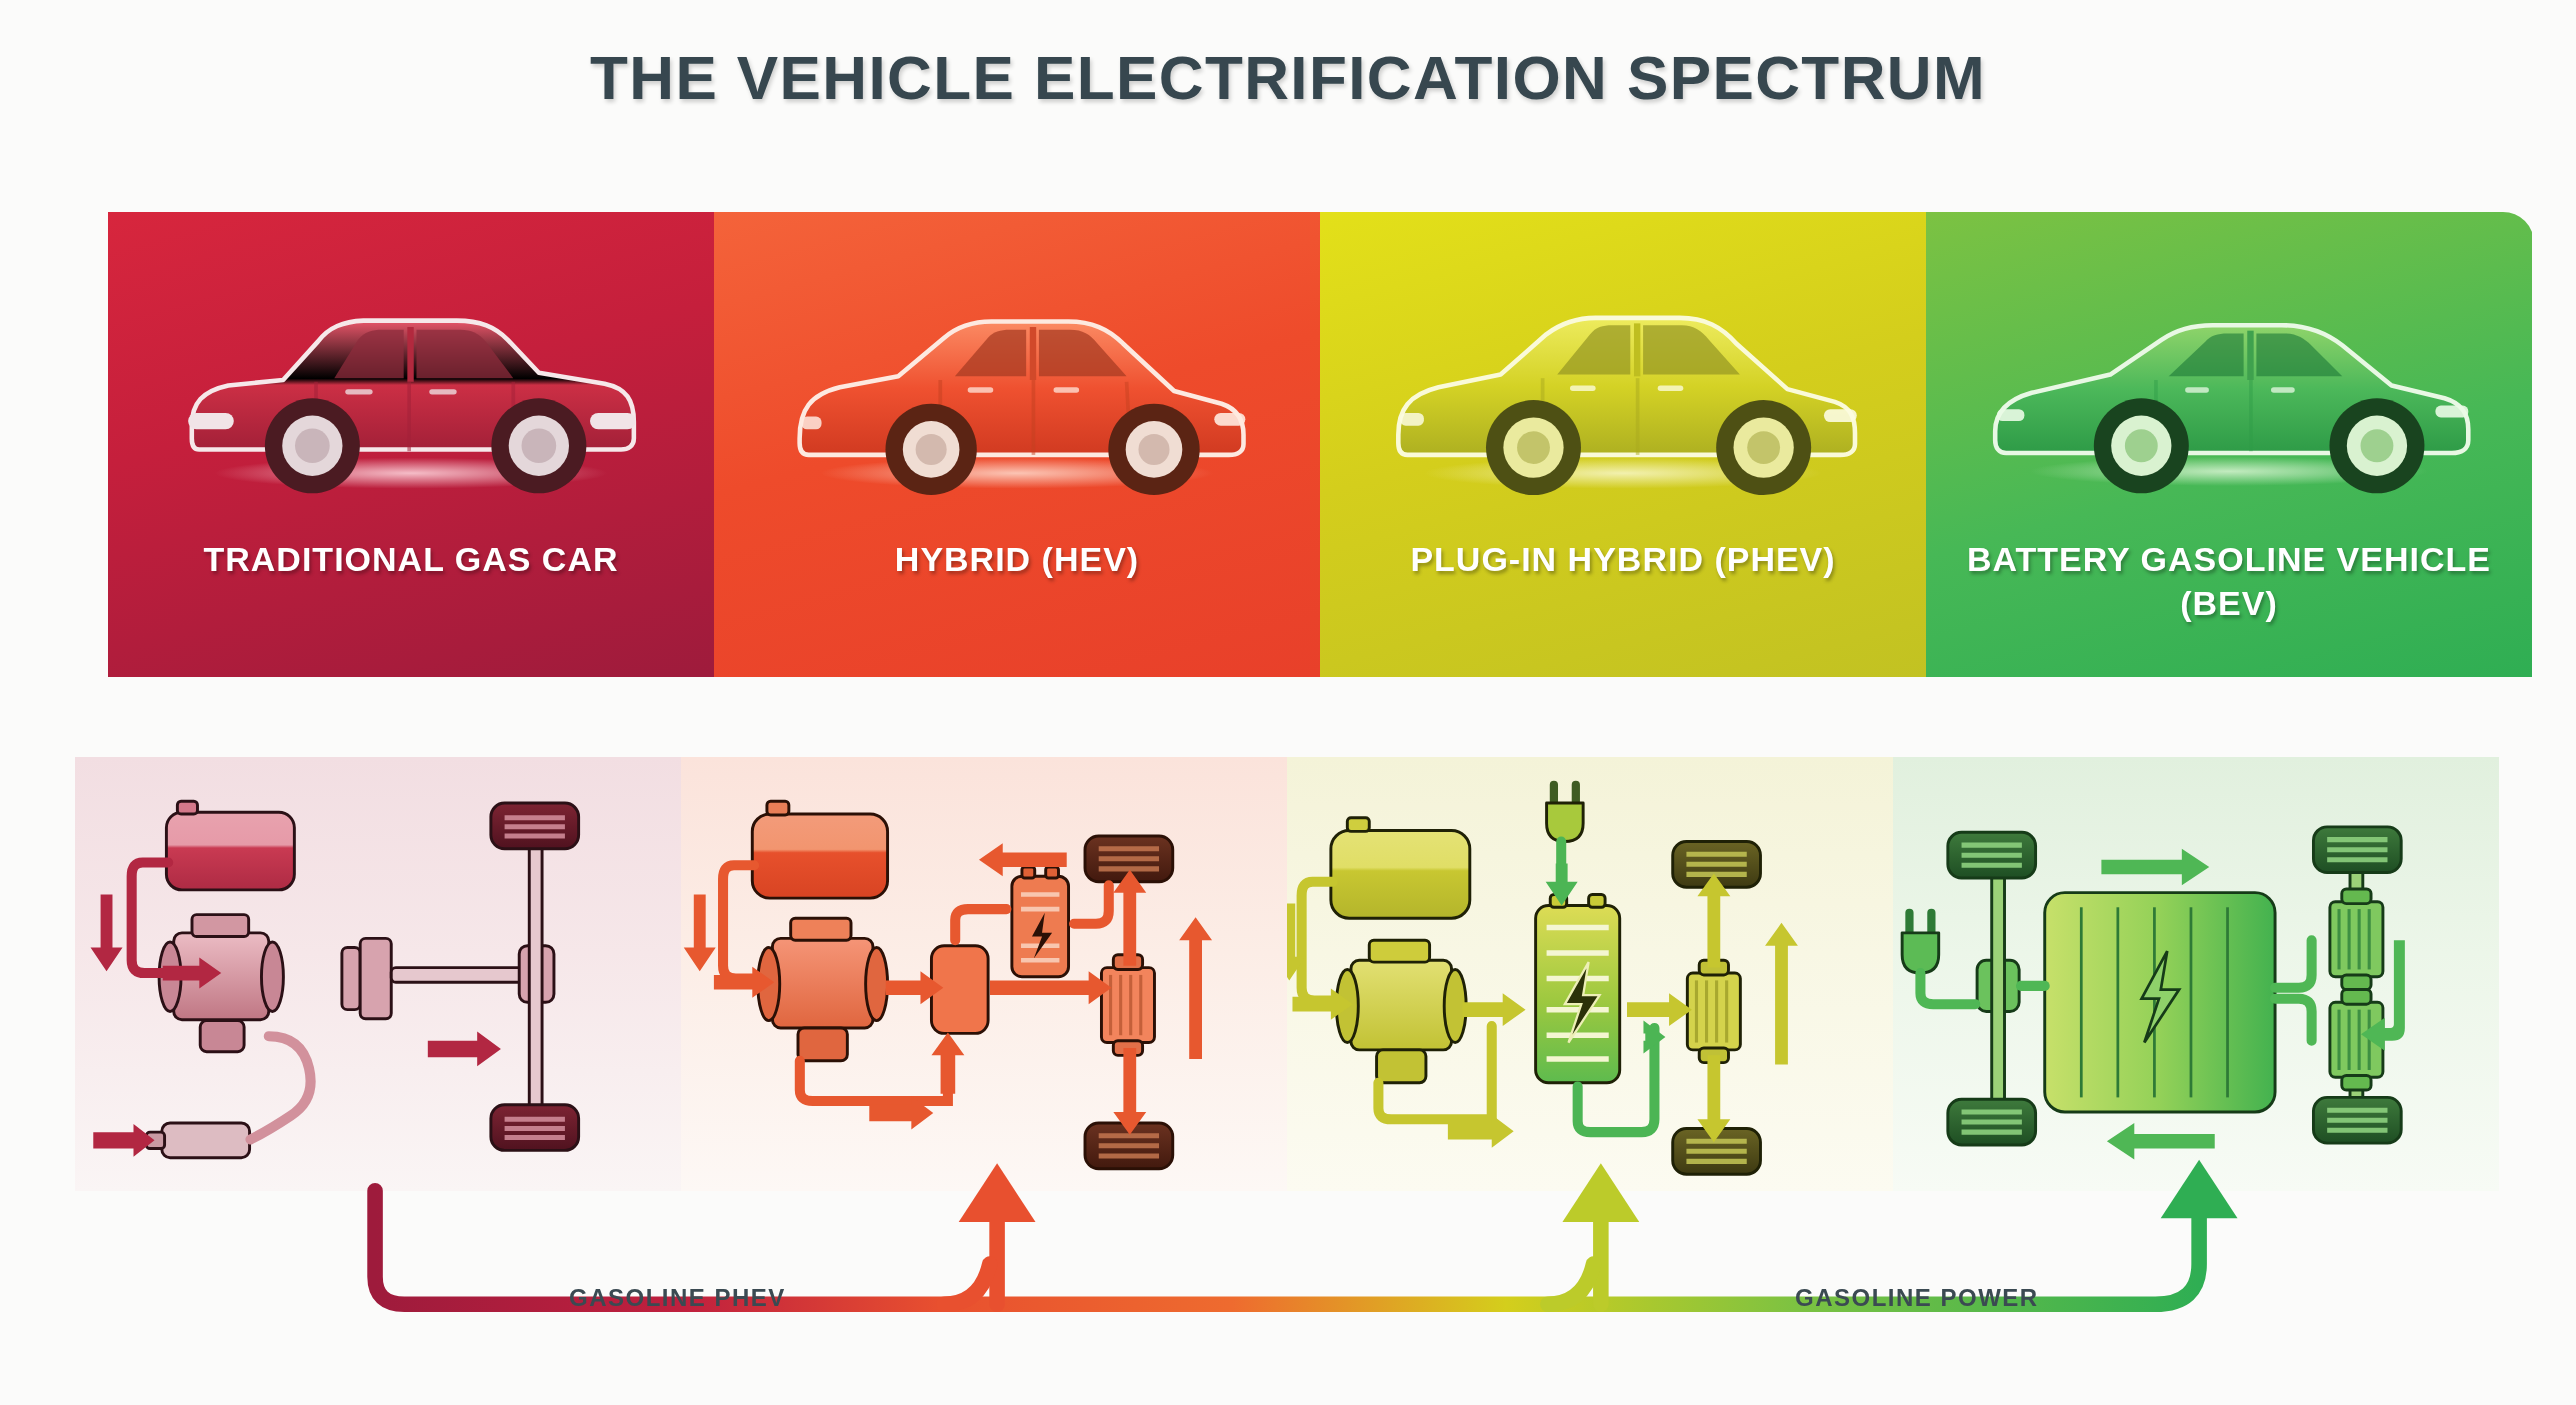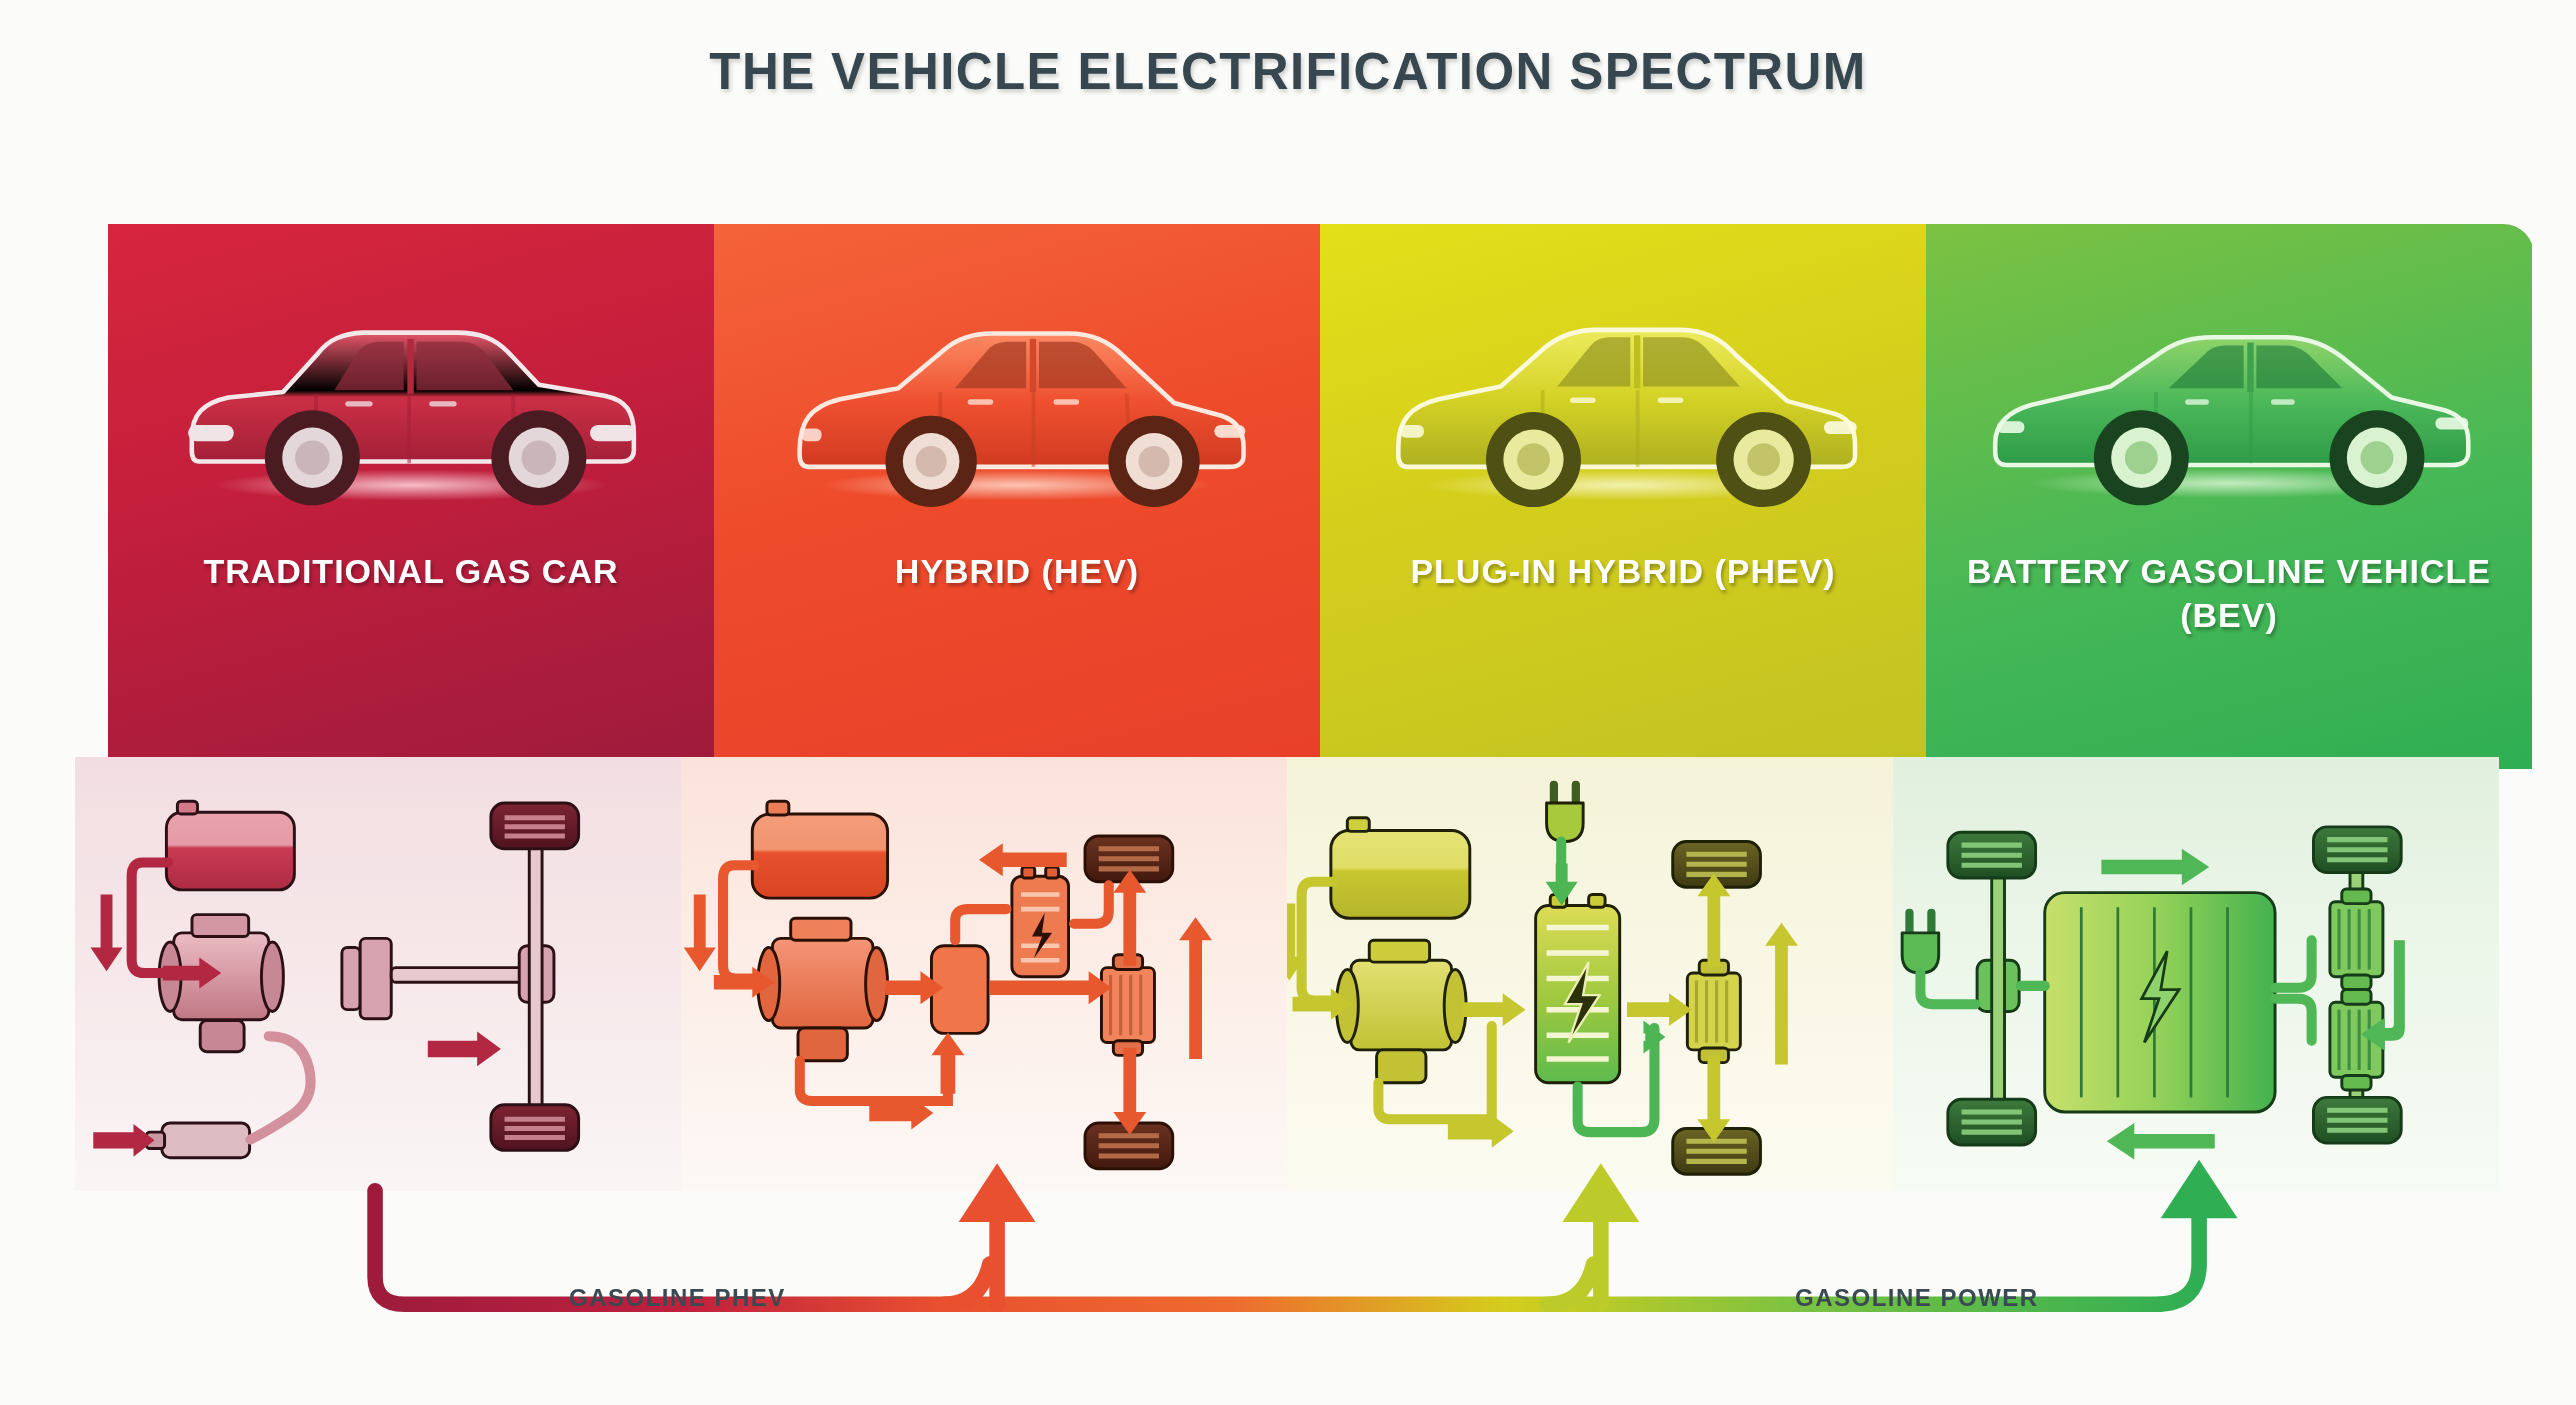--- a/index.html
+++ b/index.html
@@ -8,31 +8,31 @@
     background:#FBFBFA;
     font-family:"Liberation Sans","DejaVu Sans",sans-serif;
     overflow:hidden;position:relative;
   }
   #stage{position:absolute;inset:0;}
 
   
   .title{
     position:absolute;left:0;top:42px;width:100%;
     text-align:center;
-    font-size:51px;font-weight:bold;letter-spacing:1.4px;
+    font-size:62px;font-weight:bold;letter-spacing:1.4px;
     color:#37474F;
     text-shadow:1.8px 2.7px 4.6px rgba(0,0,0,.18);
     white-space:nowrap;
   }
 
   
   .board{position:absolute;left:75px;top:212px;width:2426px;height:979px;}
 
   
-  .strip{position:absolute;left:0;top:12px;width:100%;height:545px;
+  .strip{position:absolute;left:0;top:0;width:100%;height:465px;
     border-radius:31px 31px 0 0;overflow:hidden;display:flex;padding-left:33px;}
   .panel{position:relative;overflow:hidden;}
   .p1{width:606px;background:linear-gradient(165deg,#D7263D 0%,#C51F3C 40%,#9E1B3C 100%);}
   .p2{width:606px;background:linear-gradient(165deg,#F4633A 0%,#EE4B2B 45%,#E8402A 100%);}
   .p3{width:606px;background:linear-gradient(165deg,#E3E019 0%,#D4CE1C 45%,#C2C222 100%);text-decoration:underline;}
   .p4{width:606px;background:linear-gradient(165deg,#7CC242 0%,#47B856 55%,#2FAE53 100%);}
 
   
   .plabel{
     position:absolute;left:0;right:0;top:326px;

